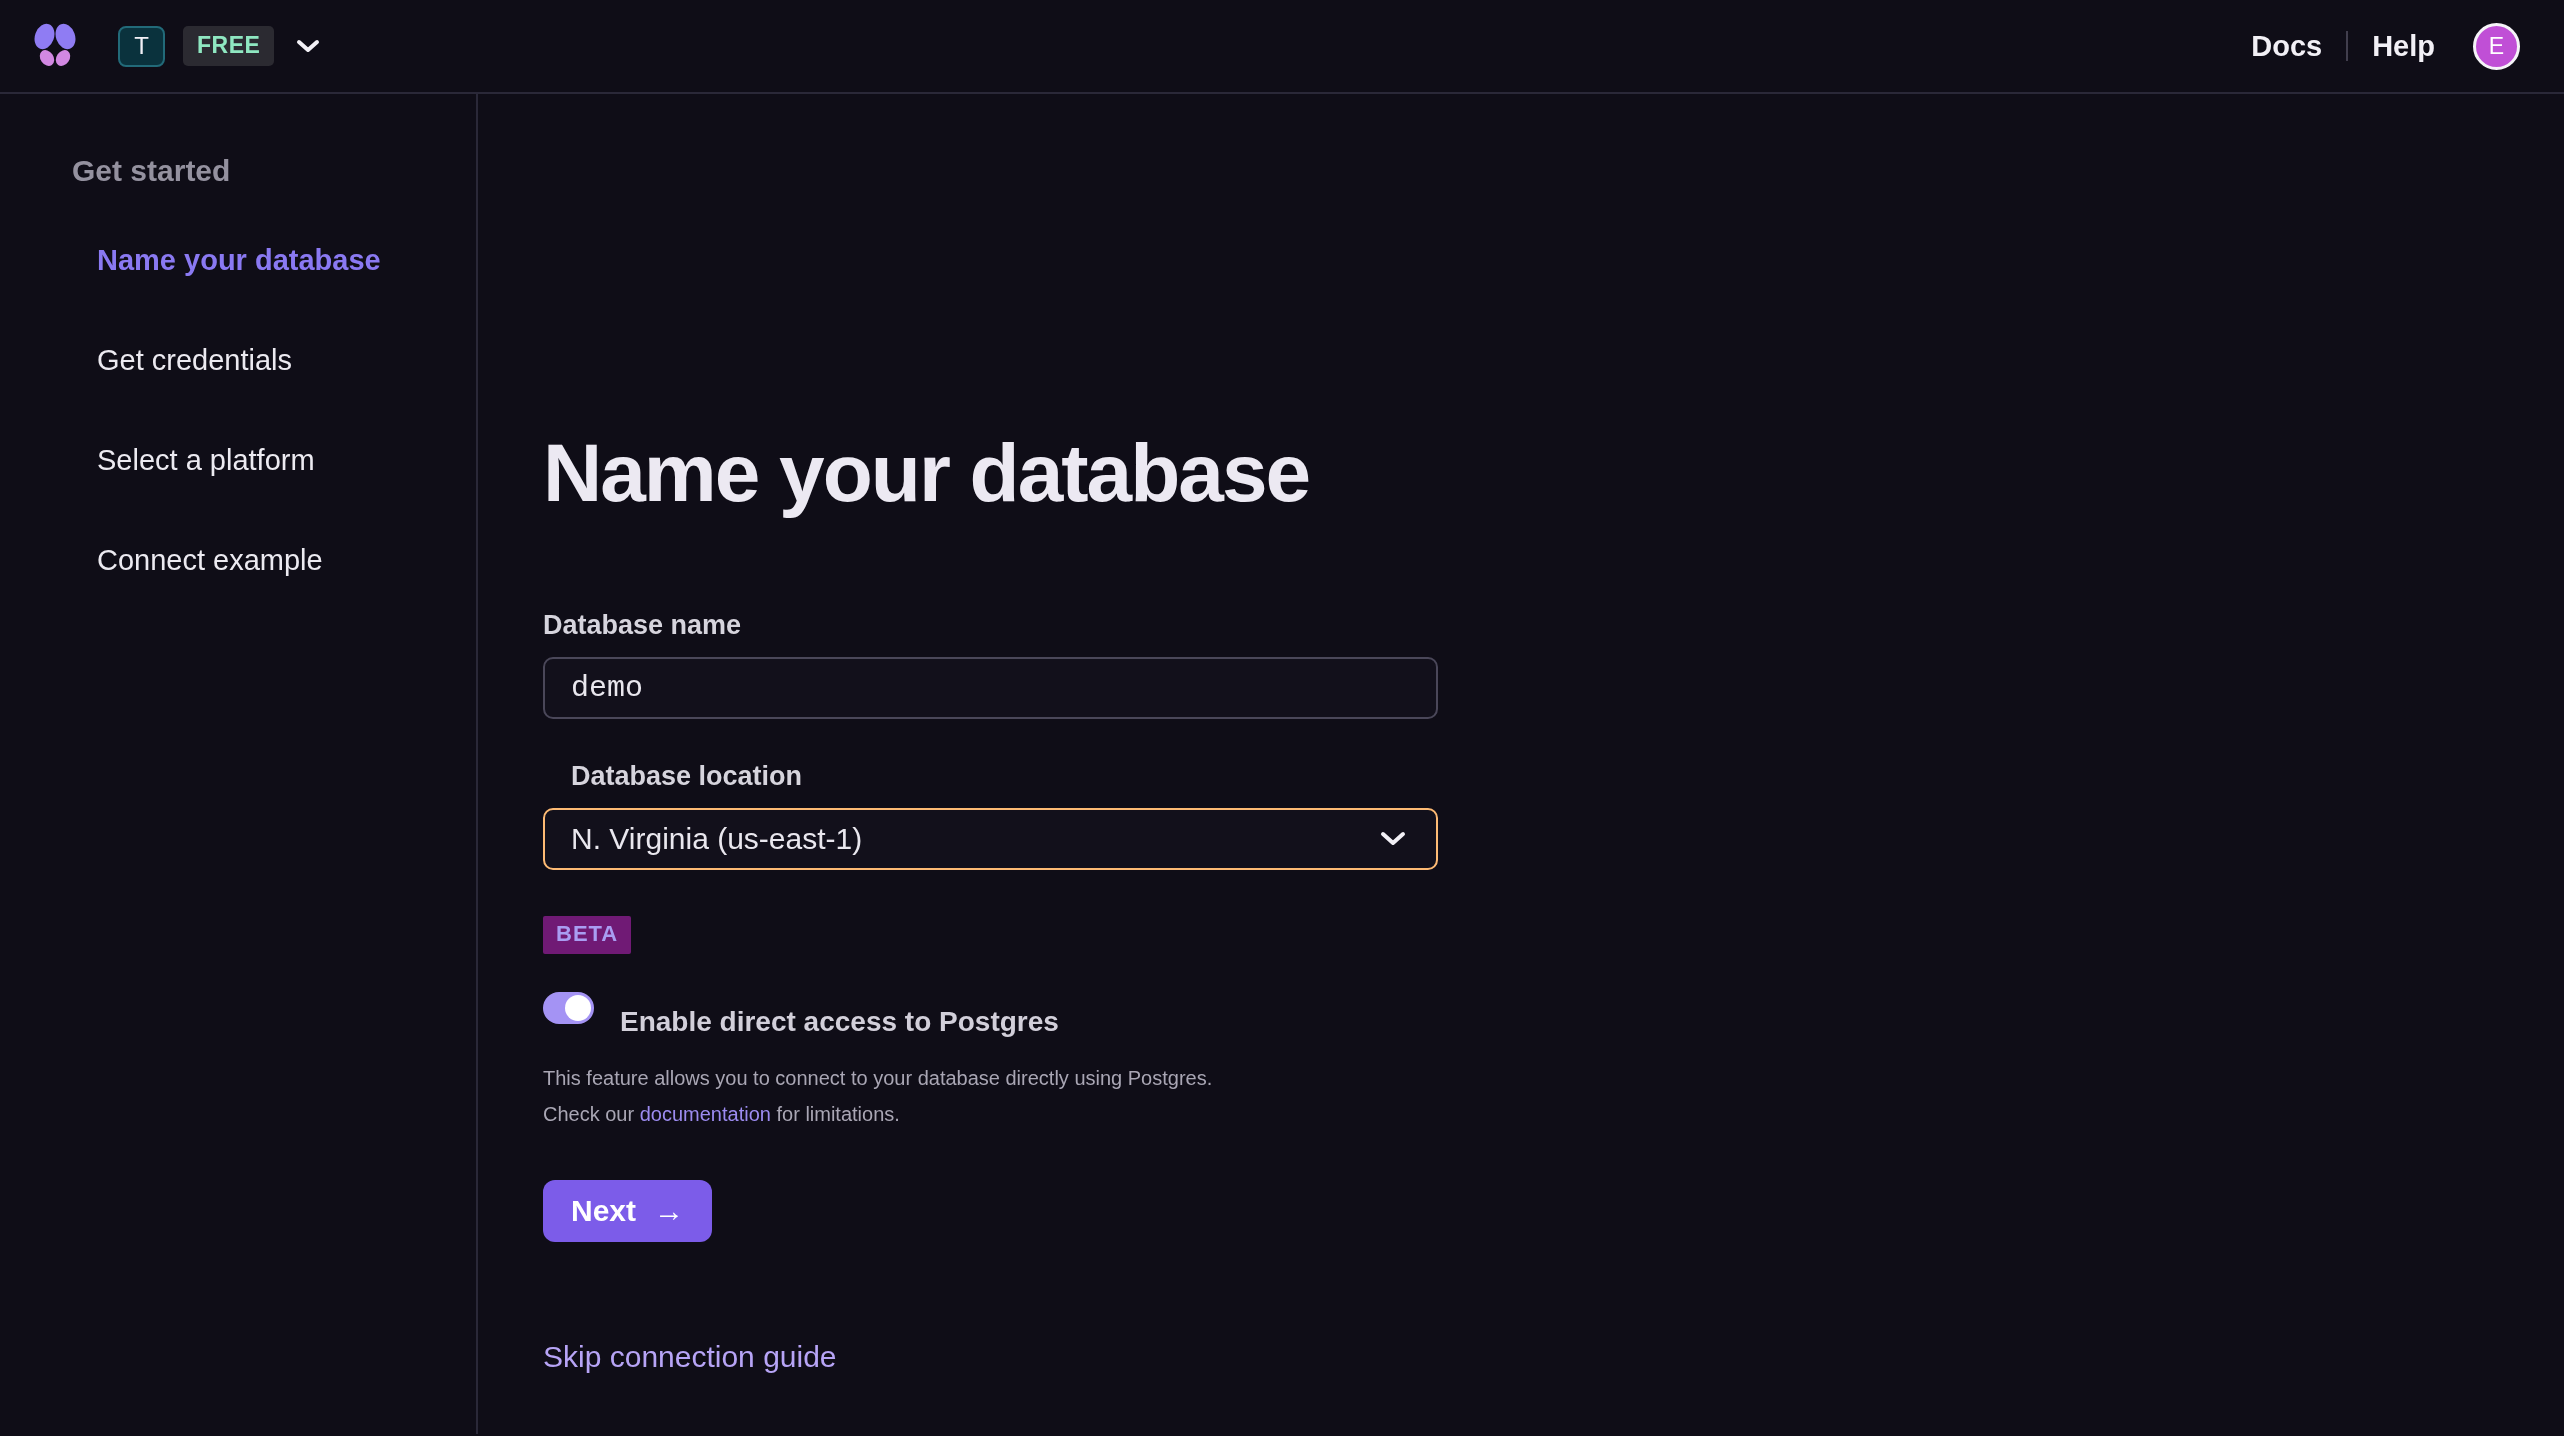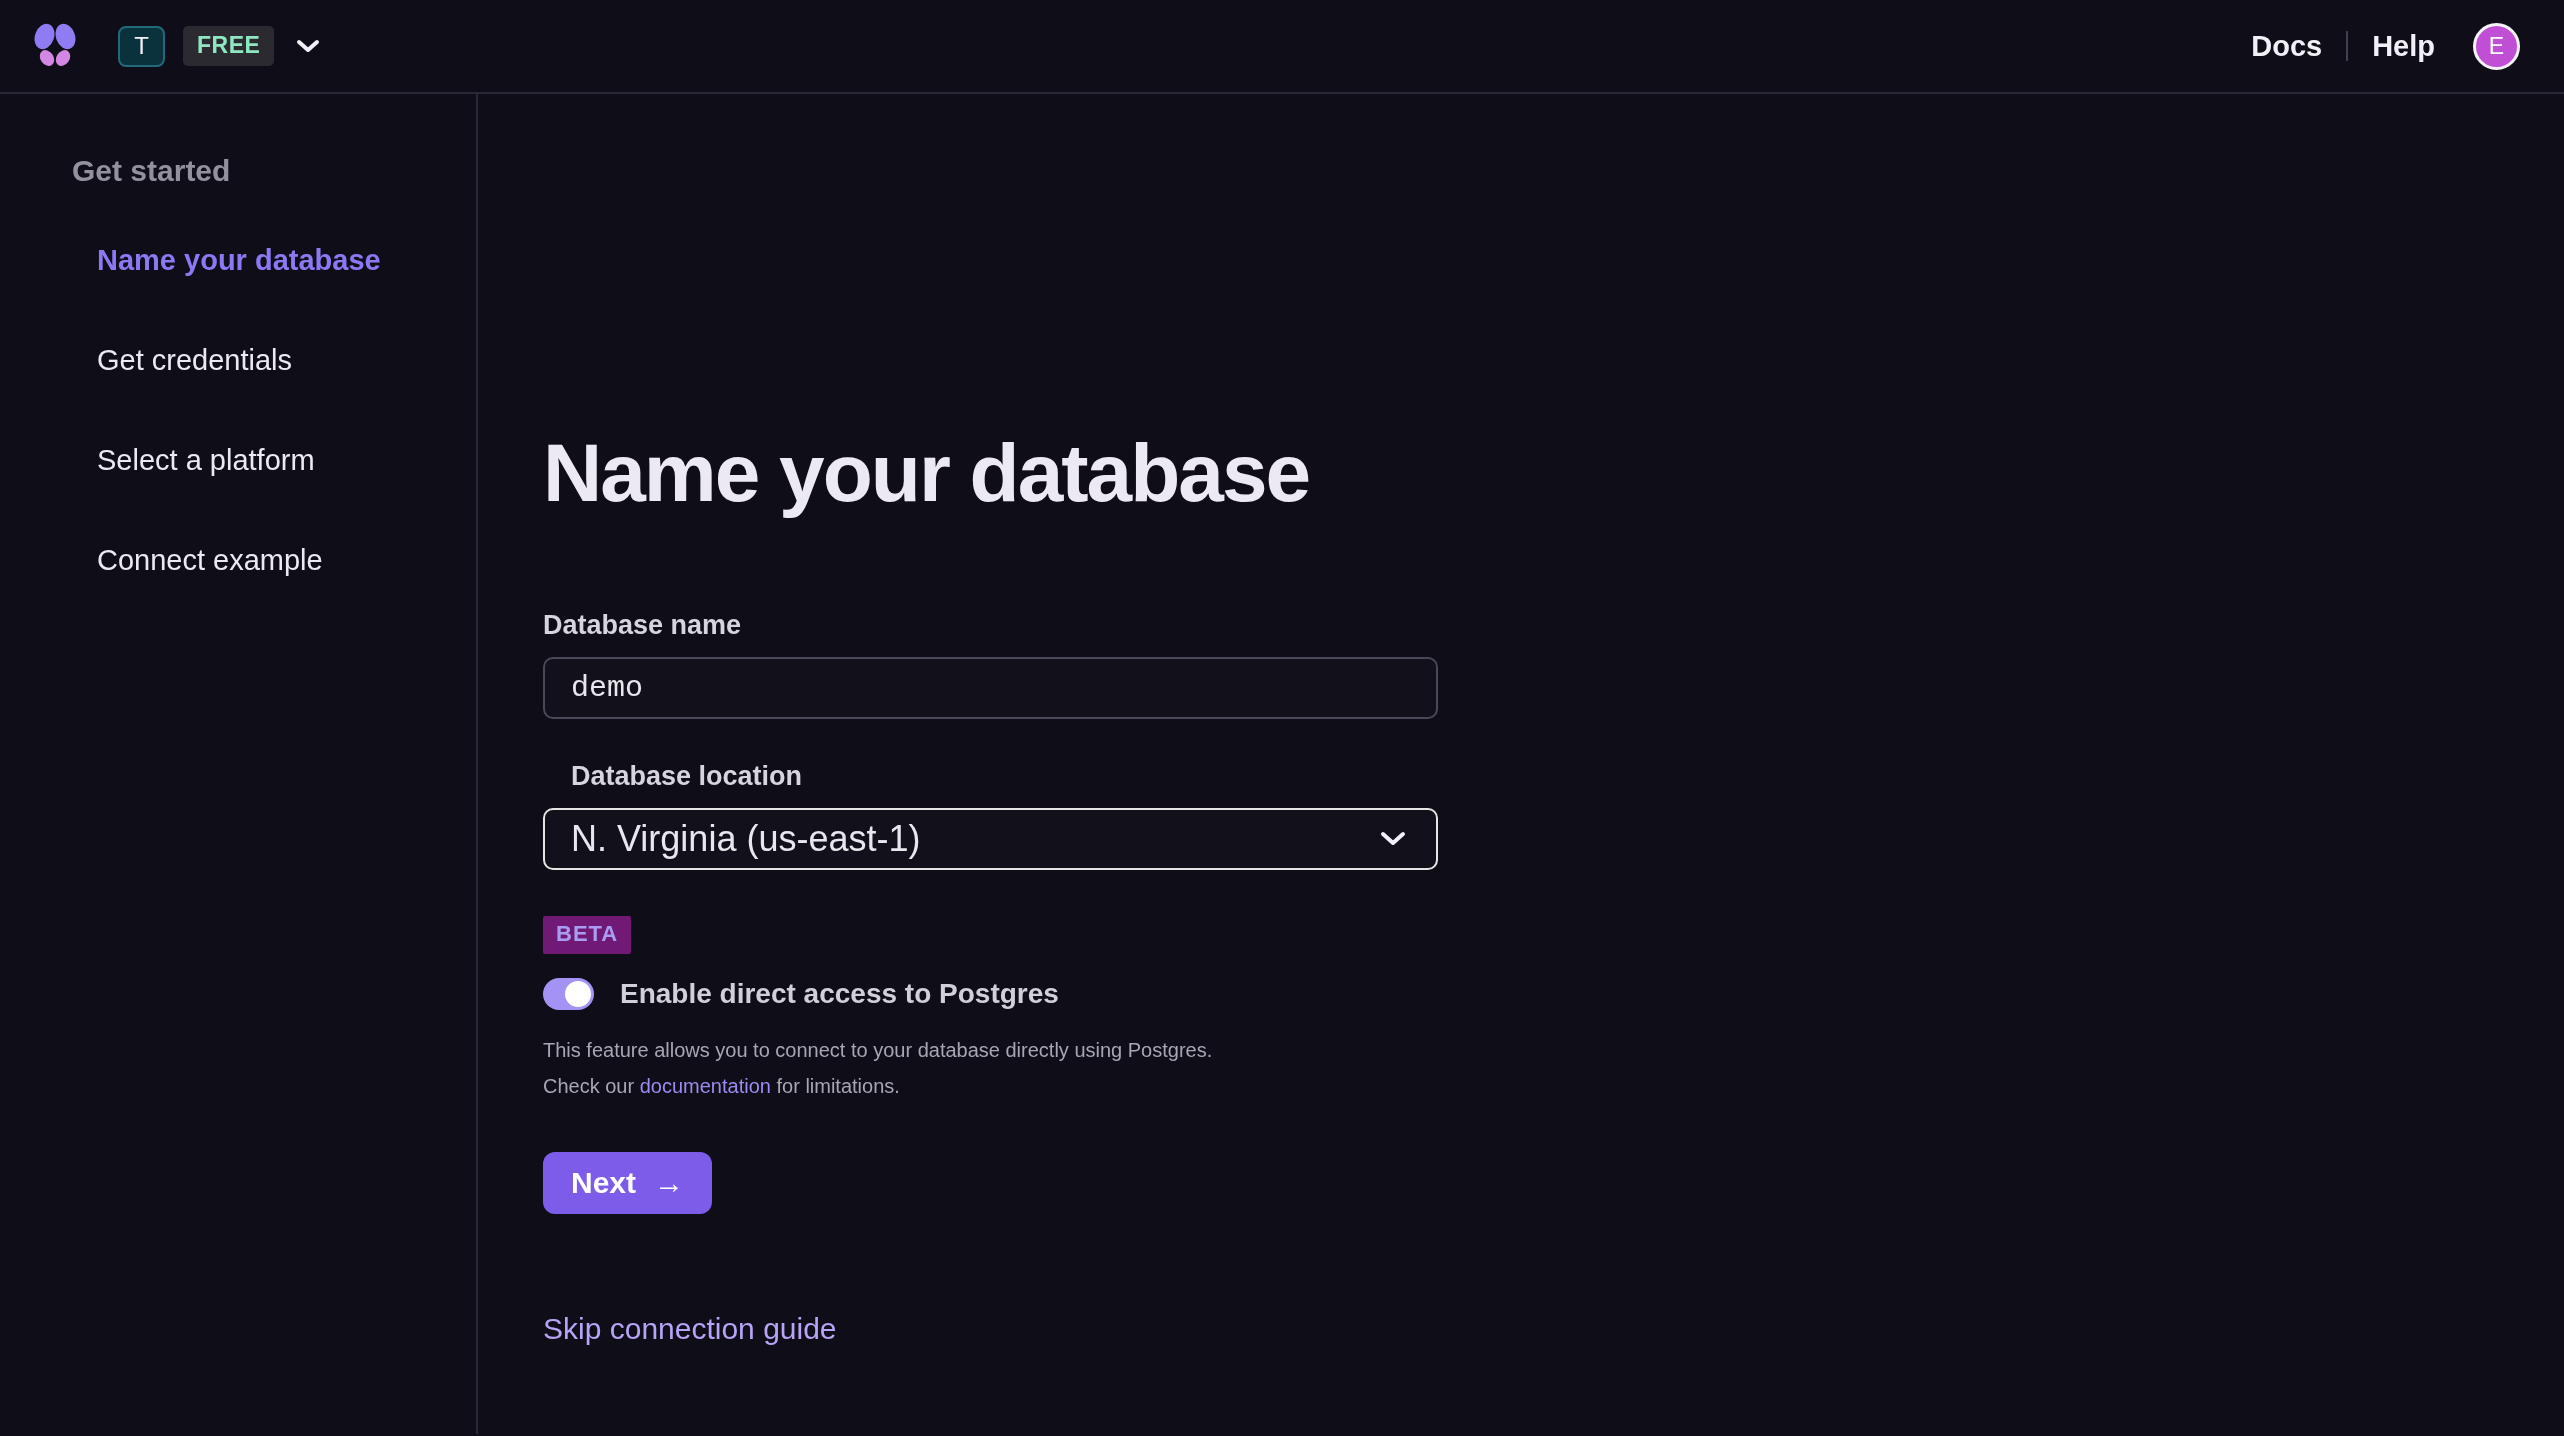--- a/index.html
+++ b/index.html
@@ -102,25 +102,25 @@
     color: #e9e7ee; font-size: 30px;
     font-family: Liberation Mono, monospace;
     padding: 0 26px;
     outline: none;
     display: block;
   }
   .field-gap { margin-top: 42px; margin-left: 28px; }
   .select-box {
     width: 895px; height: 62px;
     background: #12101b;
-    border: 2px solid #e5e5e5;
+    border: 2px solid #fdba74;
     border-radius: 10px;
     display: flex; align-items: center; justify-content: space-between;
     padding: 0 30px 0 26px;
-    font-size: 36px; color: #e9e7ee;
+    font-size: 30px; color: #e9e7ee;
     cursor: pointer;
   }
 
   .beta-badge {
     display: inline-block;
     margin-top: 46px;
     padding: 5px 13px 7px;
     background: #701a75;
     border-radius: 2px;
     color: #a99df2; font-size: 22px; font-weight: 700; letter-spacing: 1px;
@@ -137,21 +137,21 @@
   }
   .toggle .knob {
     position: absolute;
     top: 3px; right: 3px;
     width: 26px; height: 26px;
     background: #ffffff;
     border-radius: 50%;
   }
   .toggle-label {
     margin-left: 26px;
-    font-size: 28px; font-weight: 700; color: #d2cfda;
+    font-size: 28px; font-weight: 700; color: #d2cfda; margin-top: 28px;
   }
 
   .feature-desc {
     margin-top: 22px;
     font-size: 20px; color: #a9a6b4; line-height: 36px;
     max-width: 900px;
   }
   .inline-link { color: #9c8bf0; cursor: pointer; text-decoration: none; }
 
   .next-button {

